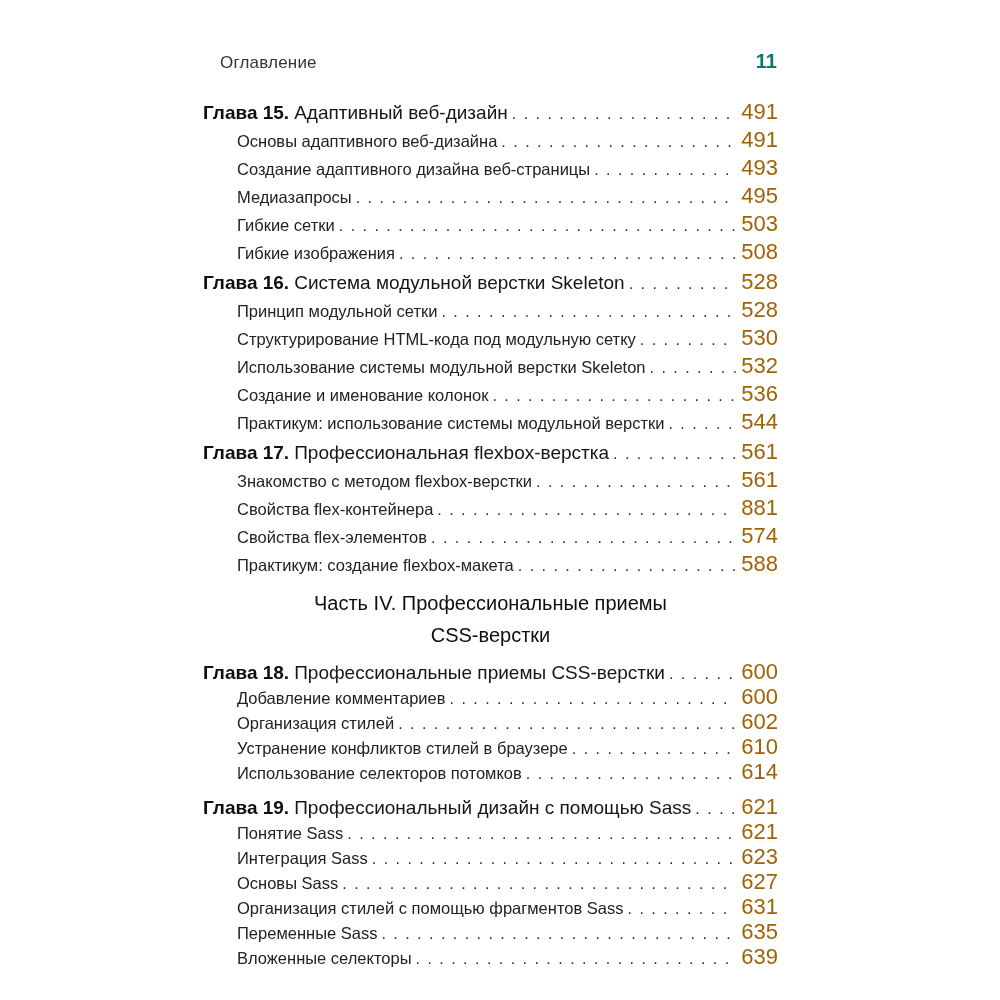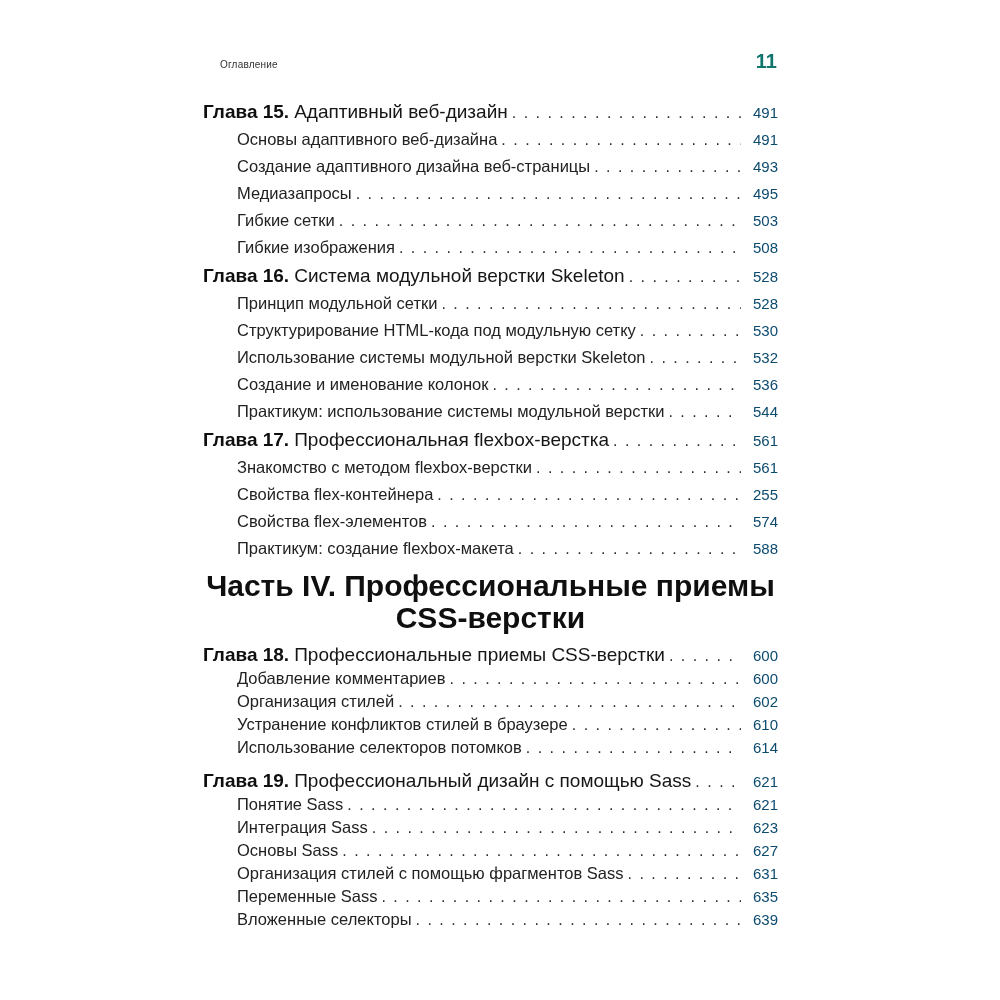--- a/index.html
+++ b/index.html
@@ -18,21 +18,21 @@
 
   
   .page-header {
     position: absolute;
     left: 220px; right: 223px; top: 50px;
     display: flex;
     justify-content: space-between;
     align-items: baseline;
   }
   .running-title {
-    font-size: 10px;
+    font-size: 17px;
     color: #333333;
     letter-spacing: 0.2px;
   }
   .folio {
     font-size: 20px;
     font-weight: bold;
     color: #0f766e;
   }
 
   
@@ -66,35 +66,35 @@
     white-space: nowrap;
     margin: 0 5px 0 4px;
     color: #2a2a2a;
     font-size: 16px;
   }
   .dots::before {
     content: ". . . . . . . . . . . . . . . . . . . . . . . . . . . . . . . . . . . . . . . . . . . . . . . . . . . . . . . . . . . . . . . . . . . . . . . . . . . . ";
     letter-spacing: 1.5px;
   }
   .pg {
-    font-size: 15px;
-    color: #0c4a6e;
+    font-size: 22px;
+    color: #a16207;
     text-align: right;
     min-width: 32px;
   }
 
   .chapter + .chapter { margin-top: 2px; }
 
   
   .part-heading {
     margin-top: 8px;
     margin-bottom: 9px;
     text-align: center;
-    font-weight: bold;
-    font-size: 30px;
+    font-weight: normal;
+    font-size: 20px;
     line-height: 32px;
     color: #0f0f0f;
   }
 
   
   .part-heading ~ .chapter .row { line-height: 23px; }
   .part-heading ~ .chapter + .chapter { margin-top: 10px; }
 </style>
 </head>
 <body>
@@ -176,21 +176,21 @@
           <span class="pg">561</span>
         </div>
         <div class="row item-row">
           <span class="entry-title">Знакомство с методом flexbox-верстки</span>
           <span class="dots"></span>
           <span class="pg">561</span>
         </div>
         <div class="row item-row">
           <span class="entry-title">Свойства flex-контейнера</span>
           <span class="dots"></span>
-          <span class="pg">255</span>
+          <span class="pg">881</span>
         </div>
         <div class="row item-row">
           <span class="entry-title">Свойства flex-элементов</span>
           <span class="dots"></span>
           <span class="pg">574</span>
         </div>
         <div class="row item-row">
           <span class="entry-title">Практикум: создание flexbox-макета</span>
           <span class="dots"></span>
           <span class="pg">588</span>

